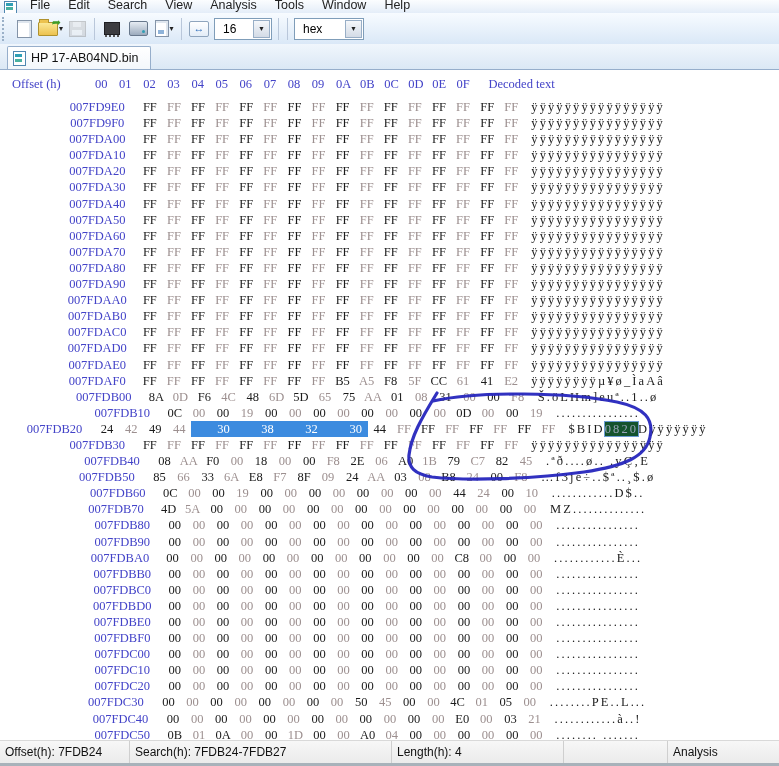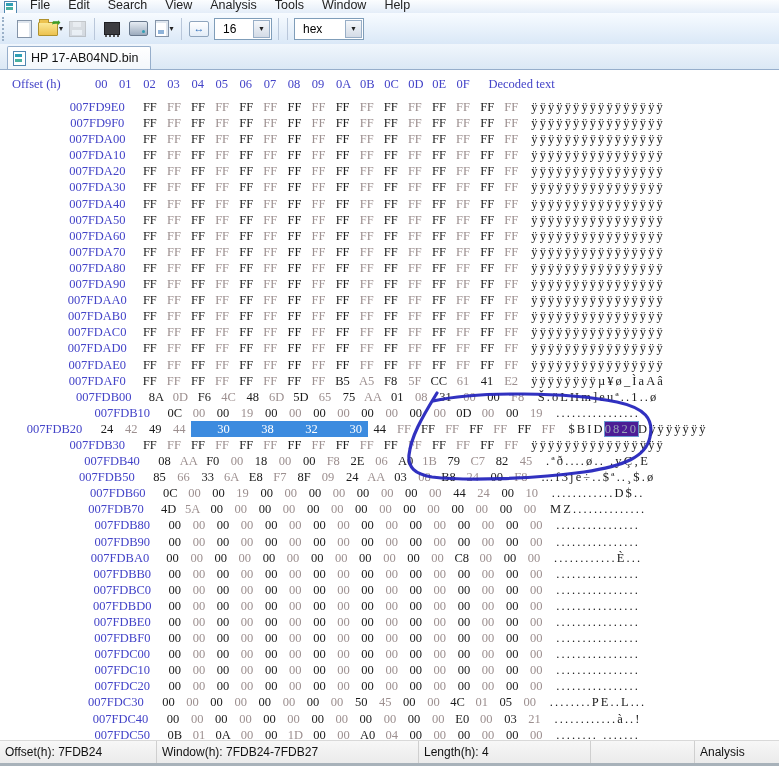--- a/index.html
+++ b/index.html
@@ -74,32 +74,32 @@
   .decoded-h{display:inline-block;margin-left:8px;}
   #hex-rows{position:absolute;top:29px;left:0;}
   .hrow{height:16.1px;line-height:16.1px;white-space:nowrap;text-align:center;}
   .offset{display:inline-block;margin-left:14px;width:81px;color:#4343c8;}
   .bytes{display:inline-block;}
   .byte{display:inline-block;width:24.1px;}
   .byte.even{color:#1b1b1b;}
   .byte.odd{color:#9c8f8f;}
   .byte.sel{background:#3c8bdf;color:#fff;padding-left:20px;}
   .decoded{display:inline-block;margin-left:8px;letter-spacing:2.1px;}
-  .dsel{background:#4c1d95;outline:1px solid #6b9bd2;color:#98a4b8;}
+  .dsel{background:#14532d;outline:1px solid #6b9bd2;color:#98a4b8;}
 
   
   .annotation{position:absolute;top:0;left:0;width:779px;height:766px;pointer-events:none;z-index:50;}
 
   
   .statusbar{position:absolute;left:0;top:740px;width:779px;height:26px;box-sizing:border-box;
              background:linear-gradient(#f7f7f7,#ebebeb);border-top:1px solid #d9d9d9;
              border-bottom:3px solid #a8b2ba;display:flex;align-items:center;font-size:12px;color:#111;}
   .spanel{height:100%;display:flex;align-items:center;padding-left:5px;box-sizing:border-box;
           border-right:1px solid #cfcfcf;white-space:nowrap;}
-  .sp1{width:157px;} .sp2{width:262px;} .sp3{width:172px;} .sp4{width:104px;} .sp5{flex:1;border-right:none;}
+  .sp1{width:130px;} .sp2{width:262px;} .sp3{width:172px;} .sp4{width:104px;} .sp5{flex:1;border-right:none;}
 </style>
 </head>
 <body>
 
 <div class="window">
 
   <div class="menubar">
     <span class="app-icon"></span>
     <div id="menu-items" style="display:flex">
         <span class="menu-item">File</span>
@@ -210,19 +210,19 @@
              C 478 391, 568 392, 617 402
              C 645 408, 654 419, 650 437
              C 646 457, 624 466, 584 472
              C 532 479, 466 481, 432 477
              C 414 474, 408 467, 409 455
              C 411 437, 421 419, 437 393" fill="none" stroke="#2626bd" stroke-width="3.2" stroke-linecap="round" stroke-linejoin="round" opacity="0.95"></path>
   </svg>
 
   <div class="statusbar">
     <div class="spanel sp1">Offset(h): 7FDB24</div>
-    <div class="spanel sp2">Window(h): 7FDB24-7FDB27</div>
+    <div class="spanel sp2">Search(h): 7FDB24-7FDB27</div>
     <div class="spanel sp3">Length(h): 4</div>
     <div class="spanel sp4"></div>
     <div class="spanel sp5">Analysis</div>
   </div>
 
 </div>
 
 </body></html>

